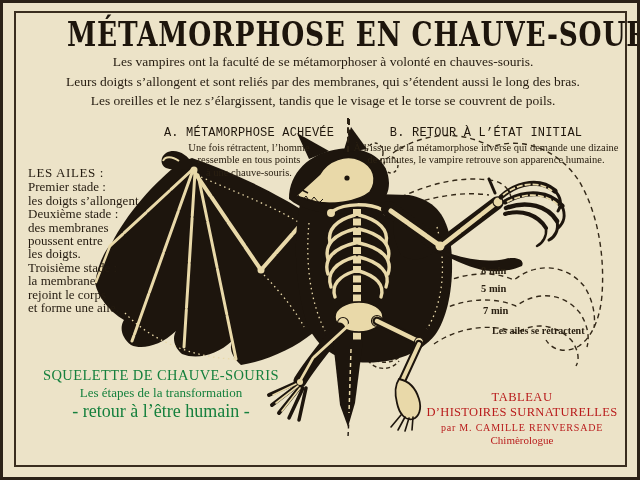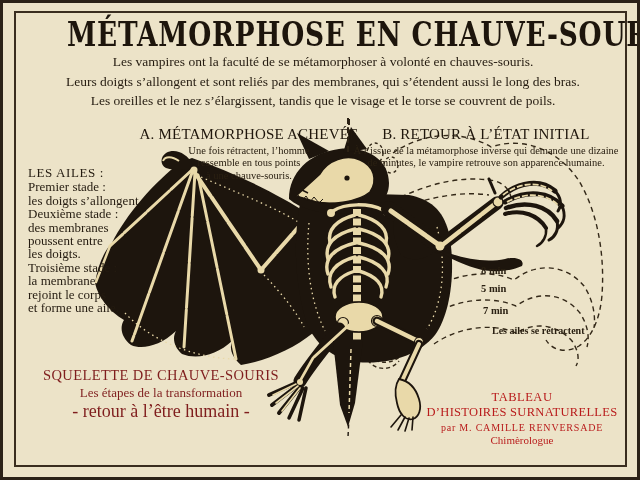--- a/index.html
+++ b/index.html
@@ -28,21 +28,21 @@
   }
 
   .intro{
     position:absolute; left:0; top:49px; width:640px; text-align:center;
     font-size:13.5px; line-height:19.5px; color:#241b10;
   }
 
   .section{position:absolute; text-align:center;}
   .section-a{left:108px; top:123px; width:276px;}
   .section-b{left:345px; top:123px; width:276px;}
-  .section-heading{font-size:15px; letter-spacing:0.2px; color:#1f160c;}
+  .section-heading{font-size:12px; letter-spacing:0.2px; color:#1f160c;font-family:Liberation Mono, monospace;}
   .section-sub{font-size:10.5px; line-height:12.3px; margin-top:2px; color:#2a2012;}
 
   .divider-dashed{
     position:absolute; left:344px; top:115px; height:34px; width:0;
     border-left:2px dashed #2b2114;
   }
 
   .wings-note{
     position:absolute; left:25px; top:163px; width:135px;
     font-size:13px; line-height:13.4px; color:#241b10;
@@ -50,21 +50,21 @@
   .wings-note .heading{letter-spacing:0.6px; margin-bottom:1px;}
 
   .stage-label{position:absolute; font-size:10.5px; font-weight:700; color:#2a2012;}
   .stage-8{left:478px; top:262px;}
   .stage-5{left:478px; top:280px;}
   .stage-2{left:480px; top:302px;}
   .stage-retract{left:489px; top:322px; font-size:10px;}
 
   .caption{
     position:absolute; left:38px; top:364px; width:240px; text-align:center;
-    color:#7f1d1d;
+    color:#15803d;
   }
   .caption .l1{font-size:14.5px; letter-spacing:0.4px;}
   .caption .l2{font-size:13px; margin-top:1px;}
   .caption .l3{font-size:18px;}
 
   .credit{
     position:absolute; left:412px; top:387px; width:214px; text-align:center;
     color:#b91c1c;
   }
   .credit .l1{font-size:12.5px; letter-spacing:0.5px;}

